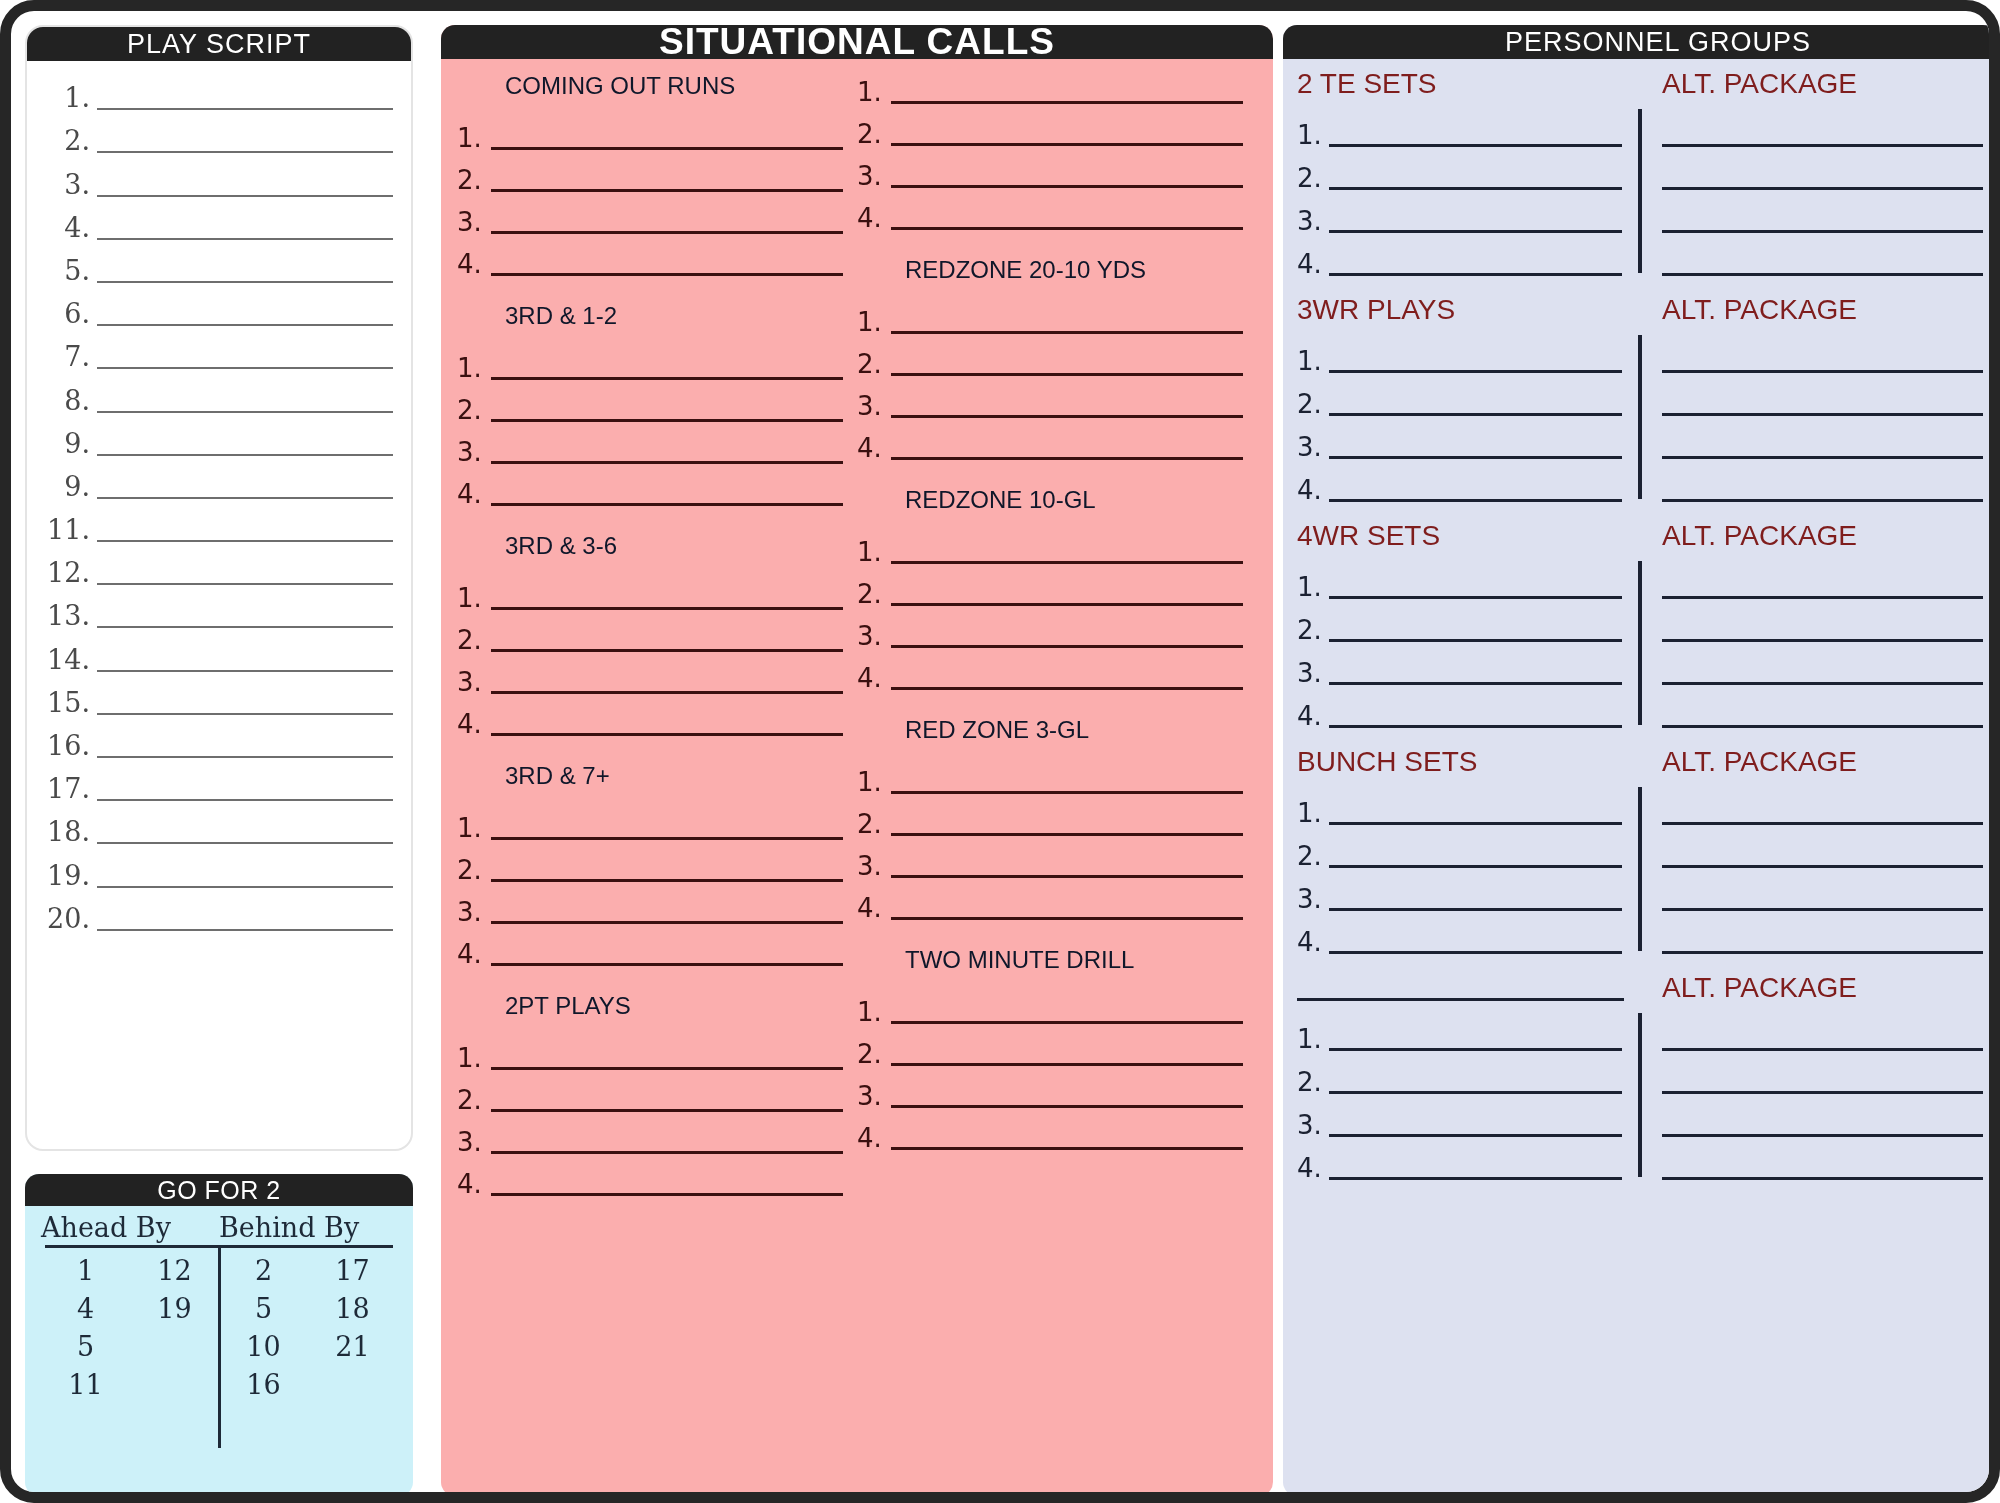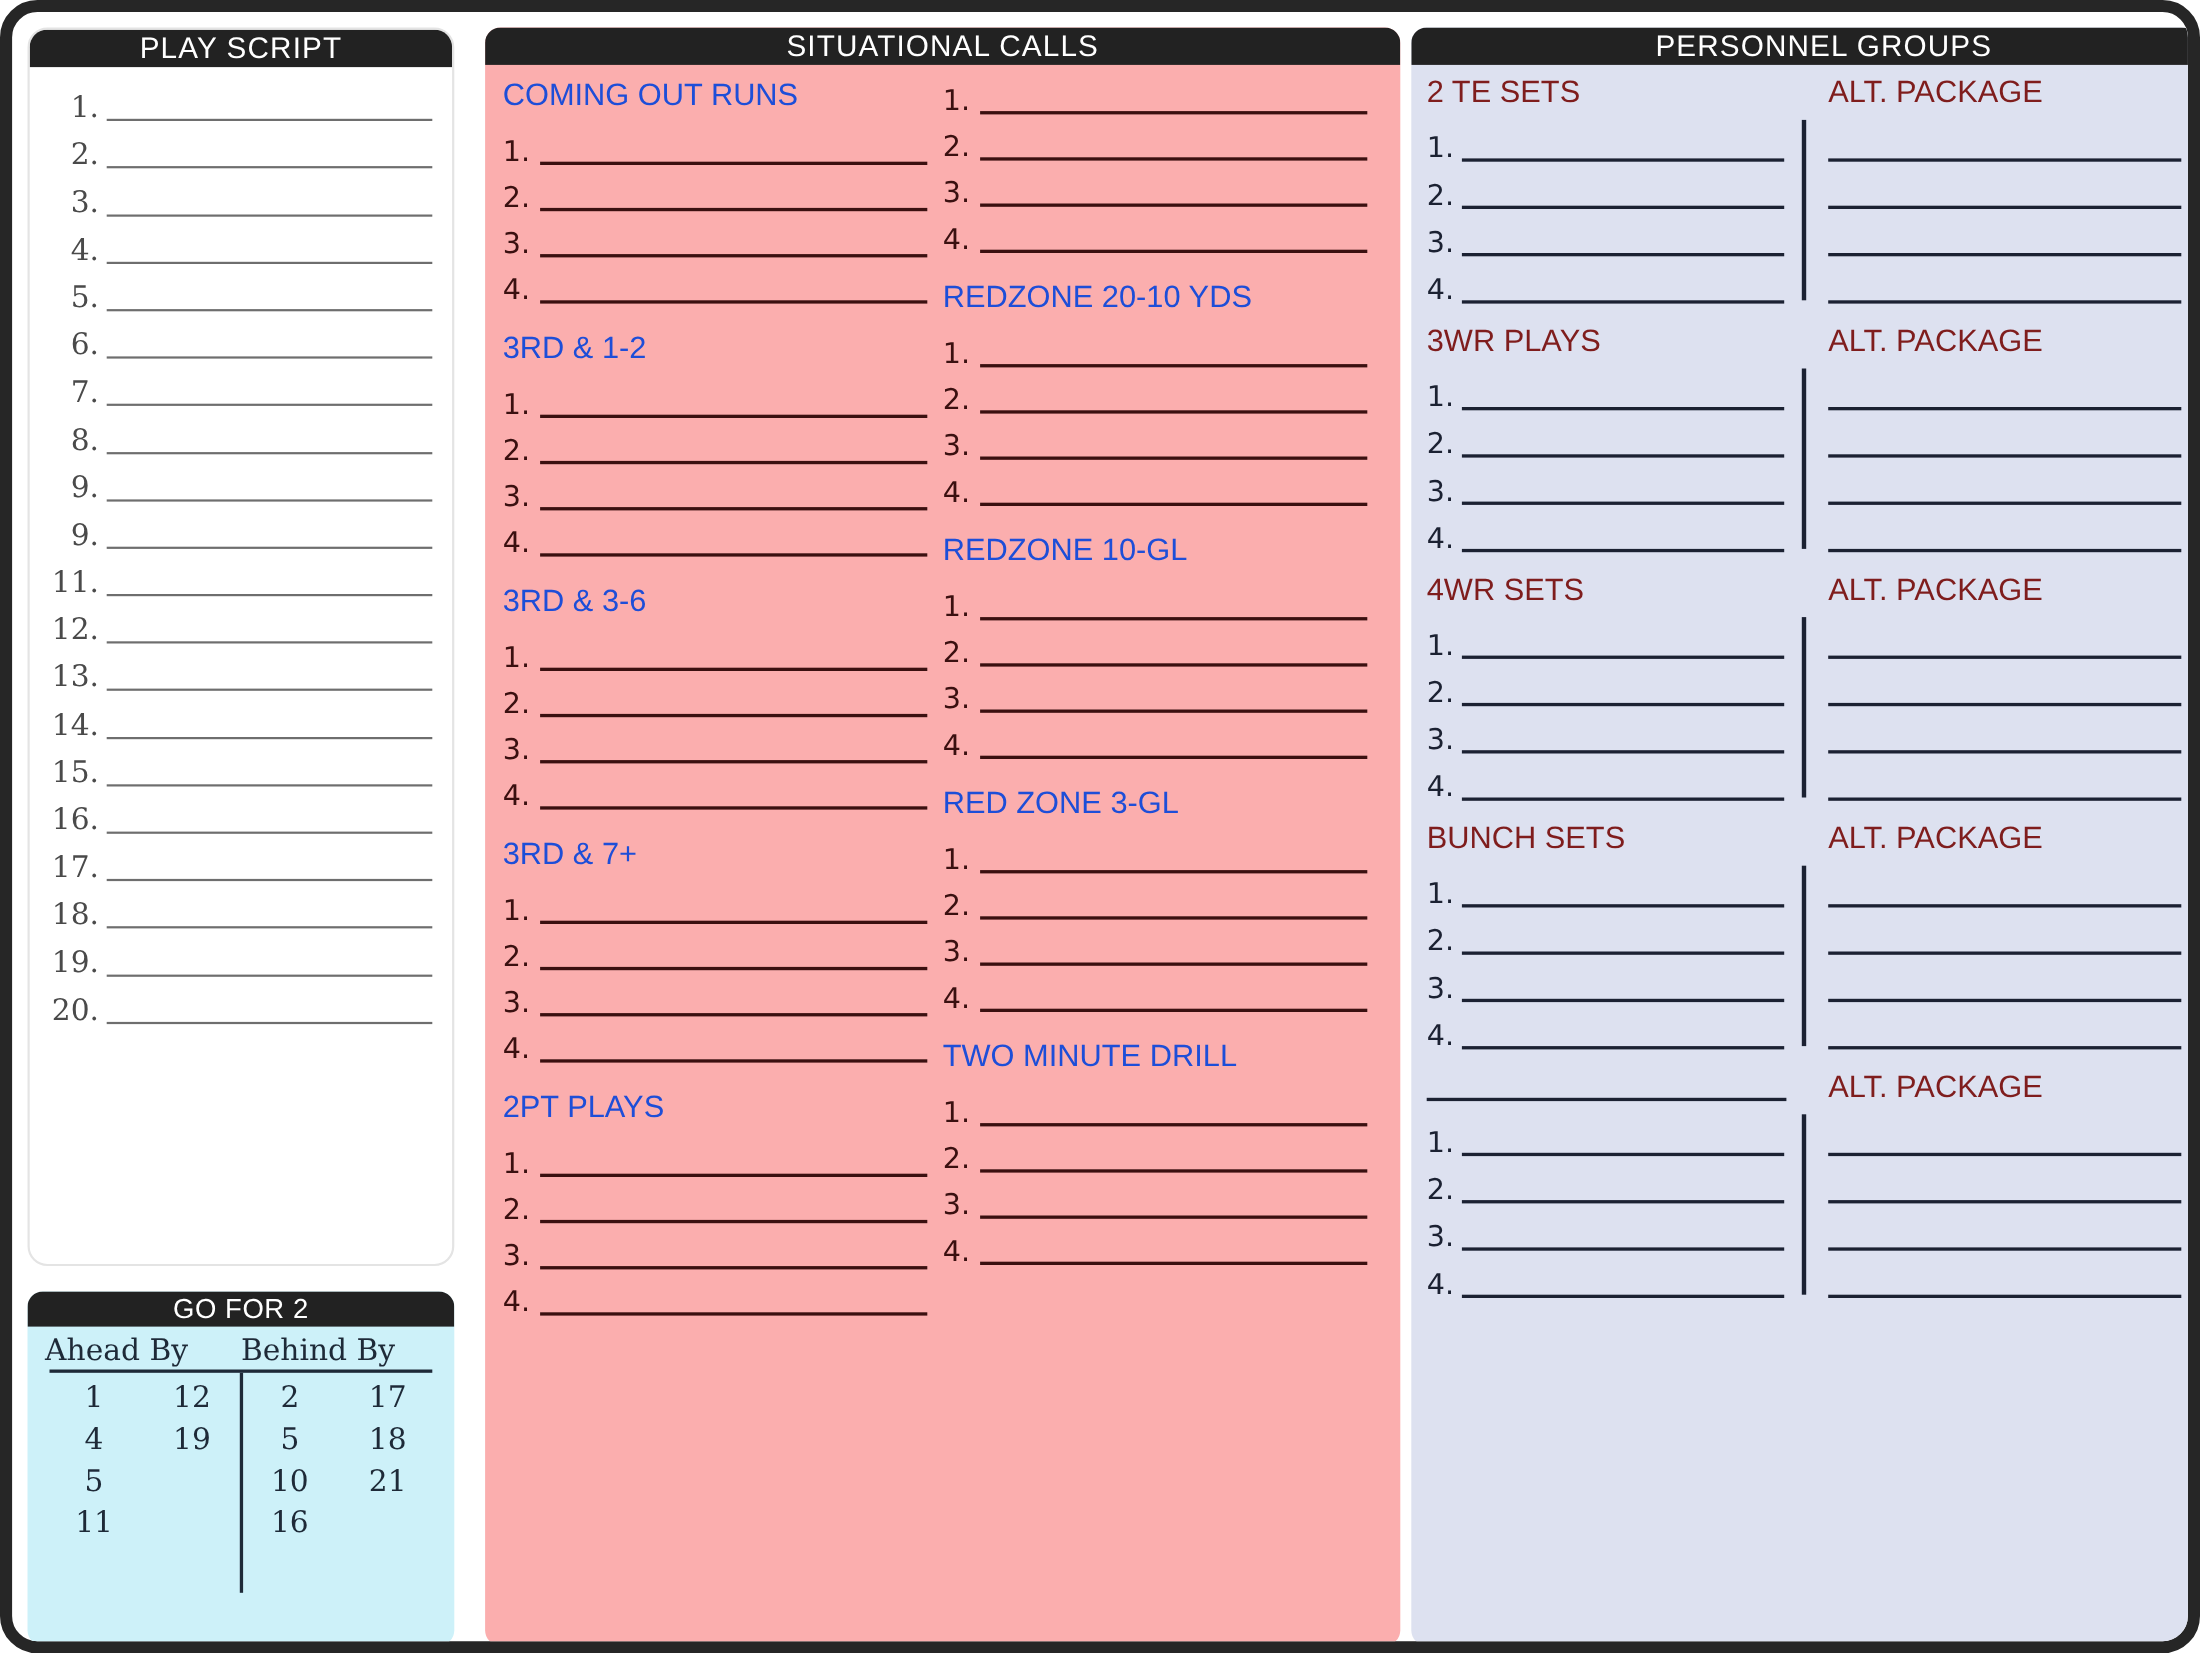--- a/index.html
+++ b/index.html
@@ -130,37 +130,39 @@
   }
 
   
   #situational {
     left: 430px; top: 14px;
     width: 832px; height: 1471px;
     background: #fbaeae;
   }
   #situational .panel-header {
     height: 34px; line-height: 34px;
-    font-size: 27px;
+    font-size: 37px;
+    font-weight: bold;
   }
   .sit-grid {
     position: relative;
     display: flex;
     padding: 4px 16px 0 16px;
   }
   .sit-col { width: 50%; padding-right: 14px; }
 
   .sec-title {
     font-family: "Liberation Sans Narrow", "Liberation Sans", sans-serif;
     font-stretch: condensed;
-    font-size: 28px;
-    color: #1d4ed8;
+    font-size: 24px;
+    color: #0f172a;
     height: 46px;
     line-height: 46px;
     white-space: nowrap;
+    margin-left: 48px;
   }
   .sec-rows { padding-top: 2px; }
   .sec-row {
     display: flex;
     align-items: flex-end;
     height: 42px;
   }
   .sec-num {
     font-family: "DejaVu Sans", sans-serif;
     font-size: 26px;

